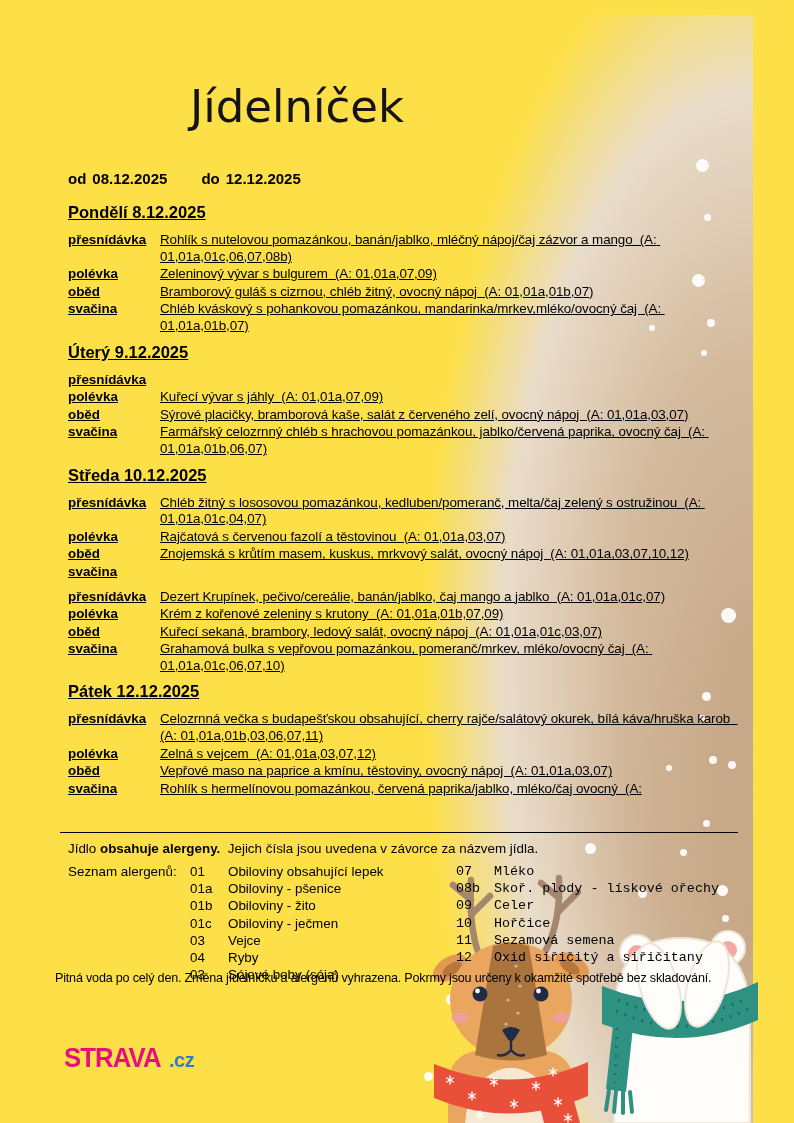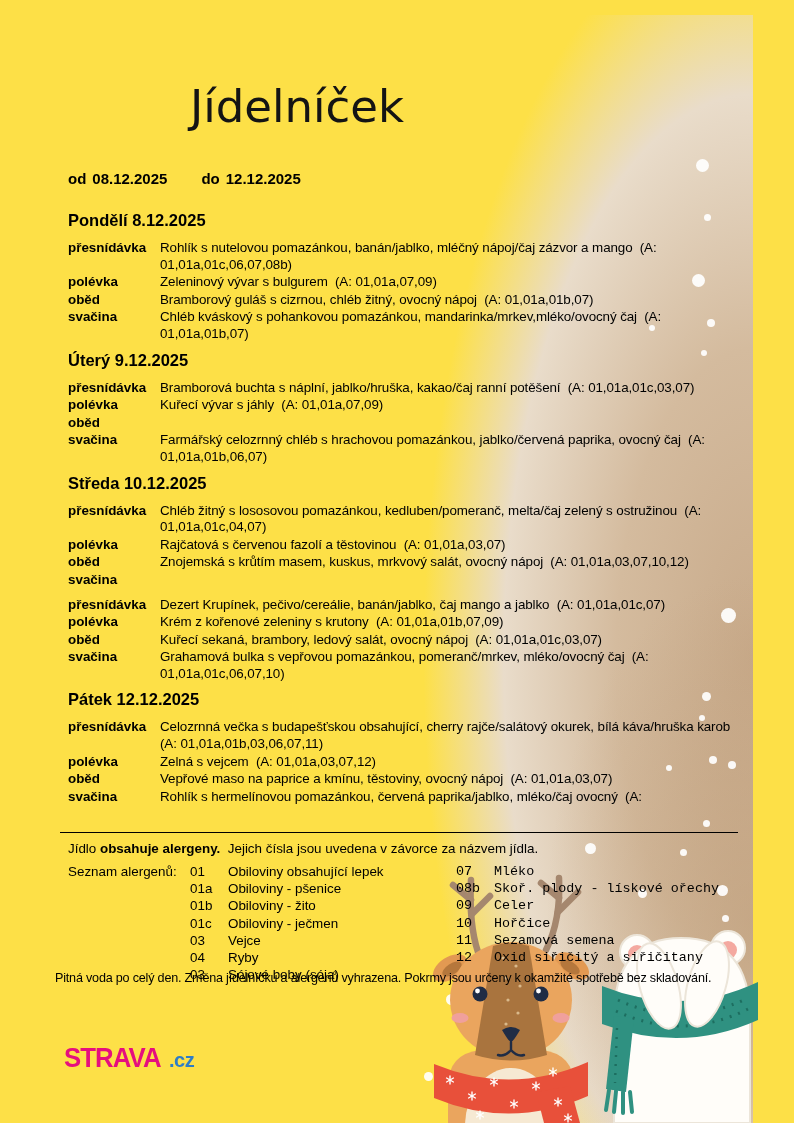--- a/index.html
+++ b/index.html
@@ -19,21 +19,21 @@
   .illustration{position:absolute;left:418px;top:858px;width:376px;height:265px;z-index:2;}
 
   .title{
     position:absolute;top:50px;left:97px;width:400px;text-align:center;z-index:3;
     font-family:"DejaVu Sans",sans-serif;font-size:45px;font-weight:400;color:#141414;letter-spacing:0px;
   }
   .daterange{position:absolute;top:170px;left:68px;z-index:3;font-size:15px;font-weight:700;}
   .daterange .to-label{margin-left:28px;}
   .daterange span{margin-right:6px;}
 
-  .menu{position:absolute;top:211px;left:68px;width:672px;z-index:3;}
+  .menu{position:absolute;top:203px;left:68px;width:672px;z-index:3;text-decoration:underline;}
   .day{margin-bottom:8px;}
   .day h2{font-size:16.5px;font-weight:700;margin:0 0 10px 0;letter-spacing:0;}
   .mrow{display:flex;margin-bottom:1px;}
   .mlabel{flex:0 0 92px;font-weight:700;font-size:13.4px;line-height:16.6px;}
   .mtext{flex:0 0 572px;font-size:13.4px;line-height:16.6px;white-space:pre-wrap;letter-spacing:-0.1px;}
 
   .rule{position:absolute;top:832px;left:60px;width:678px;border-top:1.6px solid #000;z-index:3;}
 
   .allerg-note{position:absolute;top:841px;left:68px;z-index:3;font-size:13.4px;}
   .allerg-note b{font-weight:700;}
@@ -193,28 +193,28 @@
       <div class="mrow">
           <div class="mlabel">svačina</div>
           <div class="mtext">Chléb kváskový s pohankovou pomazánkou, mandarinka/mrkev,mléko/ovocný čaj  (A: 01,01a,01b,07)</div>
         </div>
     </section>
 
     <section class="day">
       <h2>Úterý 9.12.2025</h2>
       <div class="mrow">
           <div class="mlabel">přesnídávka</div>
-          <div class="mtext">Bramborová buchta s náplní, jablko/hruška, kakao/čaj ranní potěšení  (A: 01,01a,01c,03,07)</div>
         </div>
       <div class="mrow">
           <div class="mlabel">polévka</div>
           <div class="mtext">Kuřecí vývar s jáhly  (A: 01,01a,07,09)</div>
         </div>
       <div class="mrow">
           <div class="mlabel">oběd</div>
+          <div class="mtext">Sýrové placičky, bramborová kaše, salát z červeného zelí, ovocný nápoj  (A: 01,01a,03,07)</div>
         </div>
       <div class="mrow">
           <div class="mlabel">svačina</div>
           <div class="mtext">Farmářský celozrnný chléb s hrachovou pomazánkou, jablko/červená paprika, ovocný čaj  (A: 01,01a,01b,06,07)</div>
         </div>
     </section>
 
     <section class="day">
       <h2>Středa 10.12.2025</h2>
       <div class="mrow">

